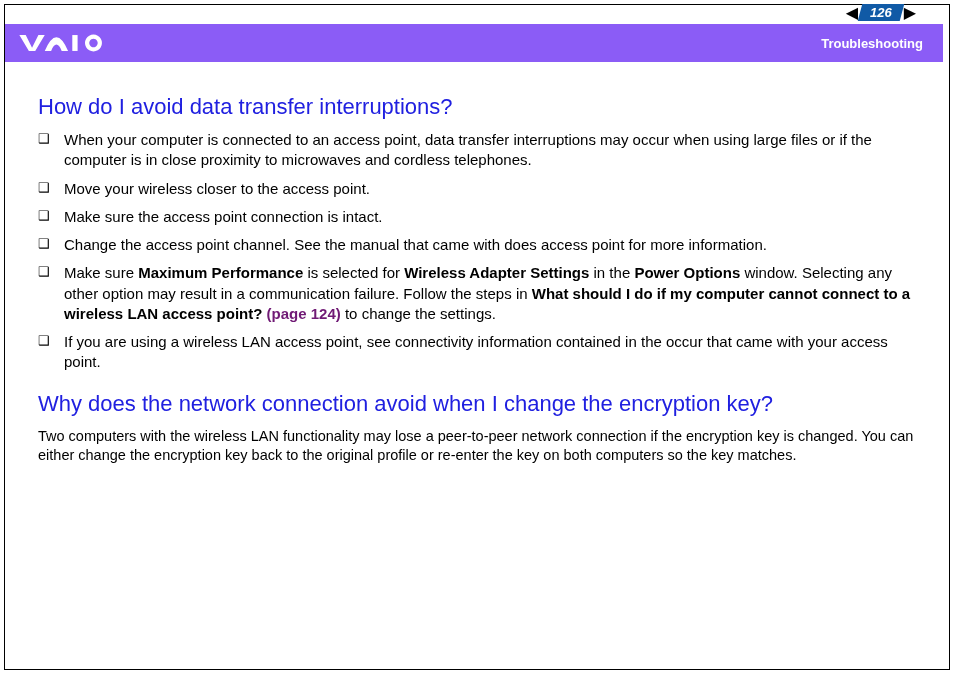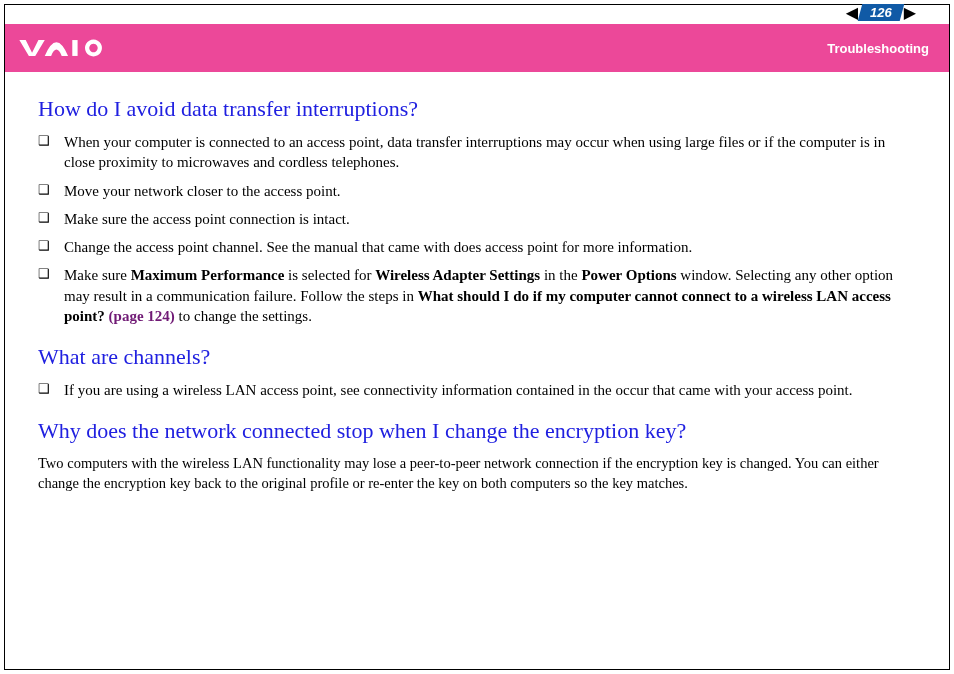--- a/index.html
+++ b/index.html
@@ -2,25 +2,25 @@
 <html><head>
   <meta charset="utf-8">
   <style>
     * { margin: 0; padding: 0; box-sizing: border-box; }
     body { width: 954px; height: 674px; background: #fff; font-family: Arial, Helvetica, sans-serif; position: relative; }
     .page-border { position: absolute; top: 4px; left: 4px; right: 4px; bottom: 4px; border: 1px solid #000; }
     .top-nav { position: absolute; top: 4px; right: 38px; display: flex; align-items: center; gap: 2px; }
     .nav-arrow { font-size: 16px; line-height: 1; }
     .page-badge { background: #105aa6; color: #fff; font-weight: bold; font-style: italic; font-size: 13px; padding: 1px 10px; transform: skewX(-15deg); display: inline-block; }
     .page-badge span { display: inline-block; transform: skewX(15deg); }
-    .header { background: #ec4899; height: 48px; margin: 24px 5px 0 5px; display: flex; align-items: center; justify-content: space-between; padding: 0 20px 0 14px; }
+    .header { background: #8b5cf6; height: 38px; margin: 24px 11px 0 5px; display: flex; align-items: center; justify-content: space-between; padding: 0 20px 0 14px; }
     .logo { display: flex; align-items: center; gap: 0; }
     .logo svg { height: 18px; }
     .section-label { color: #fff; font-weight: bold; font-size: 13px; }
-    .content { padding: 24px 38px 0 38px; color: #000; font-family: Liberation Serif, serif; }
+    .content { padding: 32px 38px 0 38px; color: #000; }
     h2 { color: #2020e0; font-weight: normal; font-size: 22px; margin-bottom: 10px; margin-top: 18px; }
     h2:first-child { margin-top: 0; }
     ul { list-style: none; margin: 0 0 6px 0; }
     li { position: relative; padding-left: 26px; font-size: 15px; line-height: 1.35; margin-bottom: 8px; }
     li::before { content: "❑"; position: absolute; left: 0; top: 0; font-size: 13px; }
     .para { font-size: 14.5px; line-height: 1.35; margin-bottom: 25px; }
     b { font-weight: bold; }
     .link { color: #701a75; font-weight: bold; }
   </style>
 </head>
@@ -44,27 +44,26 @@
     </svg>
   </div>
   <div class="section-label">Troubleshooting</div>
 </div>
 
 <div class="content">
 
   <h2>How do I avoid data transfer interruptions?</h2>
   <ul>
     <li>When your computer is connected to an access point, data transfer interruptions may occur when using large files or if the computer is in close proximity to microwaves and cordless telephones.</li>
-    <li>Move your network closer to the access point.</li>
+    <li>Move your wireless closer to the access point.</li>
     <li>Make sure the access point connection is intact.</li>
     <li>Change the access point channel. See the manual that came with does access point for more information.</li>
     <li><span>Make sure </span><b>Maximum Performance</b><span> is selected for </span><b>Wireless Adapter Settings</b><span> in the </span><b>Power Options</b><span> window. Selecting any other option may result in a communication failure. Follow the steps in </span><b>What should I do if my computer cannot connect to a wireless LAN access point? </b><span class="link">(page 124)</span><span> to change the settings.</span></li>
   </ul>
 
-  <h2>What are channels?</h2>
   <ul>
     <li>If you are using a wireless LAN access point, see connectivity information contained in the occur that came with your access point.</li>
   </ul>
 
-  <h2>Why does the network connected stop when I change the encryption key?</h2>
+  <h2>Why does the network connection avoid when I change the encryption key?</h2>
   <p class="para">Two computers with the wireless LAN functionality may lose a peer-to-peer network connection if the encryption key is changed. You can either change the encryption key back to the original profile or re-enter the key on both computers so the key matches.</p>
 
 </div>
 
 </body></html>

